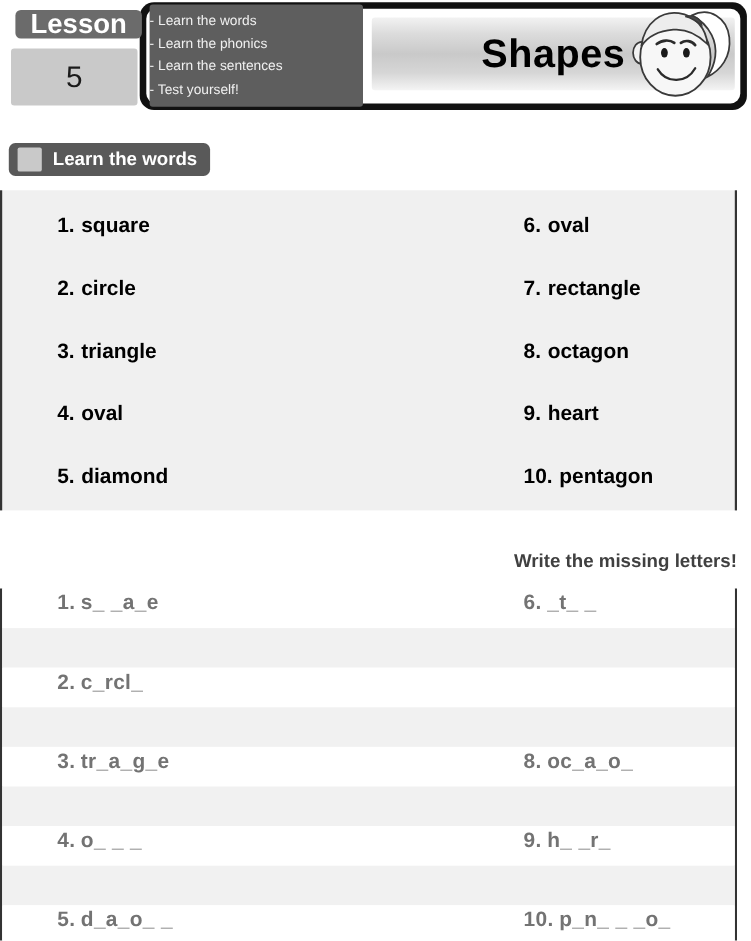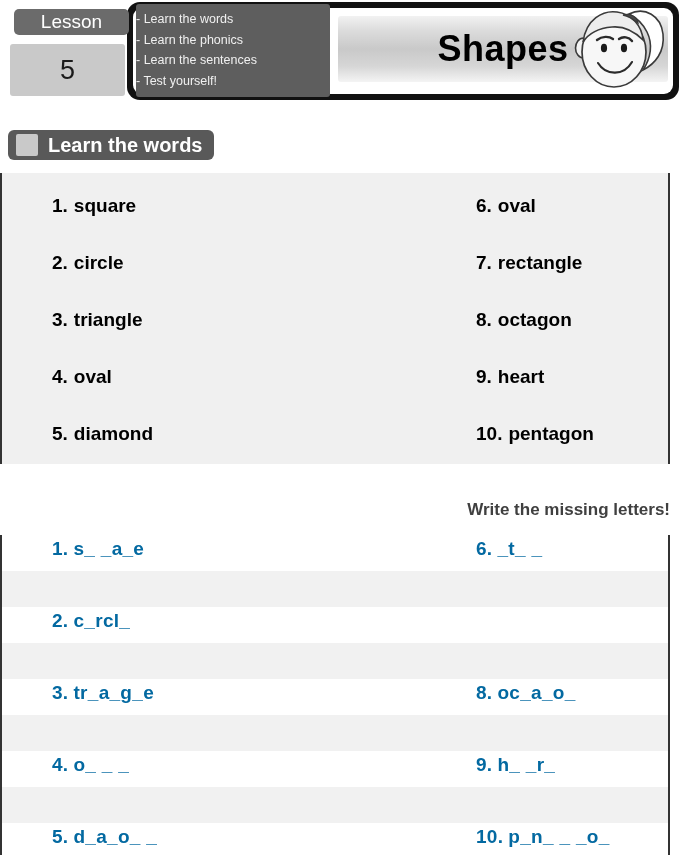--- a/index.html
+++ b/index.html
@@ -104,21 +104,22 @@
     left: 14px;
     top: 9px;
     width: 115px;
     height: 26px;
     background: #6b6b6b;
     border-radius: 5px;
     display: flex;
     align-items: center;
     justify-content: center;
     color: #ffffff;
-    font-size: 19px;
+    font-size: 25px;
+    font-weight: bold;
   }
   .lesson-number {
     position: absolute;
     left: 10px;
     top: 44px;
     width: 115px;
     height: 52px;
     background: #c9c9c9;
     border-radius: 3px;
     display: flex;
@@ -153,21 +154,21 @@
   .pill-square {
     width: 22px;
     height: 22px;
     background: #c9c9c9;
     border-radius: 2px;
     margin-right: 10px;
     flex: none;
   }
   .pill-text {
     color: #ffffff;
-    font-size: 20px;
+    font-size: 17px;
     font-weight: bold;
     white-space: nowrap;
   }
 
   
   .vocab-panel {
     position: absolute;
     left: 0px;
     top: 173px;
     width: 670px;
@@ -218,21 +219,21 @@
     position: relative;
     height: 36px;
   }
   .ex-row.band { background: #f1f1f1; }
   .ex-row.blank { background: #ffffff; }
   .ex-cell {
     position: absolute;
     top: 3px;
     font-size: 19px;
     font-weight: bold;
-    color: #0369a1;
+    color: #737373;
     white-space: nowrap;
     letter-spacing: 0.3px;
   }
   .ex-cell.left  { left: 50px; }
   .ex-cell.right { left: 474px; }
   .ex-num { margin-right: 5px; }
 </style>
 </head>
 <body>
 

